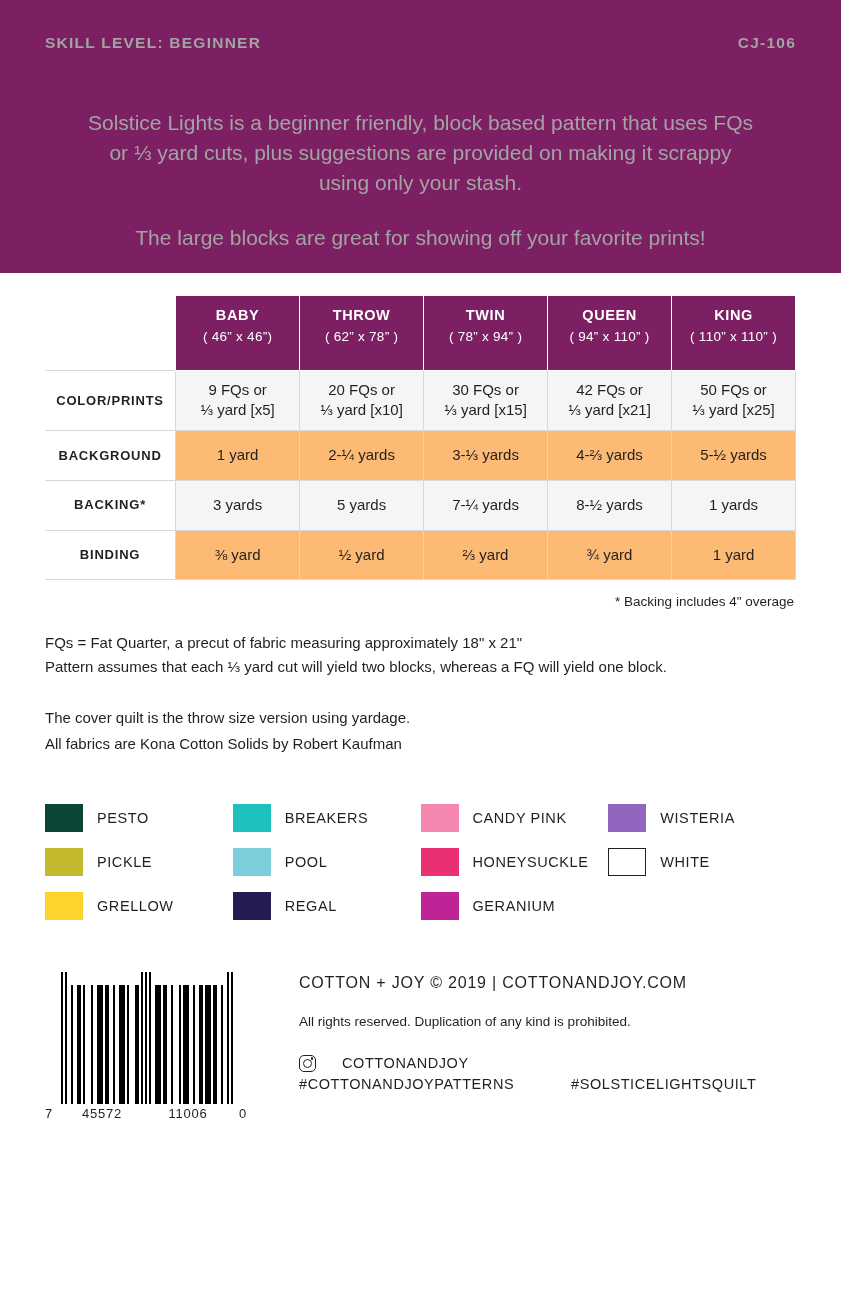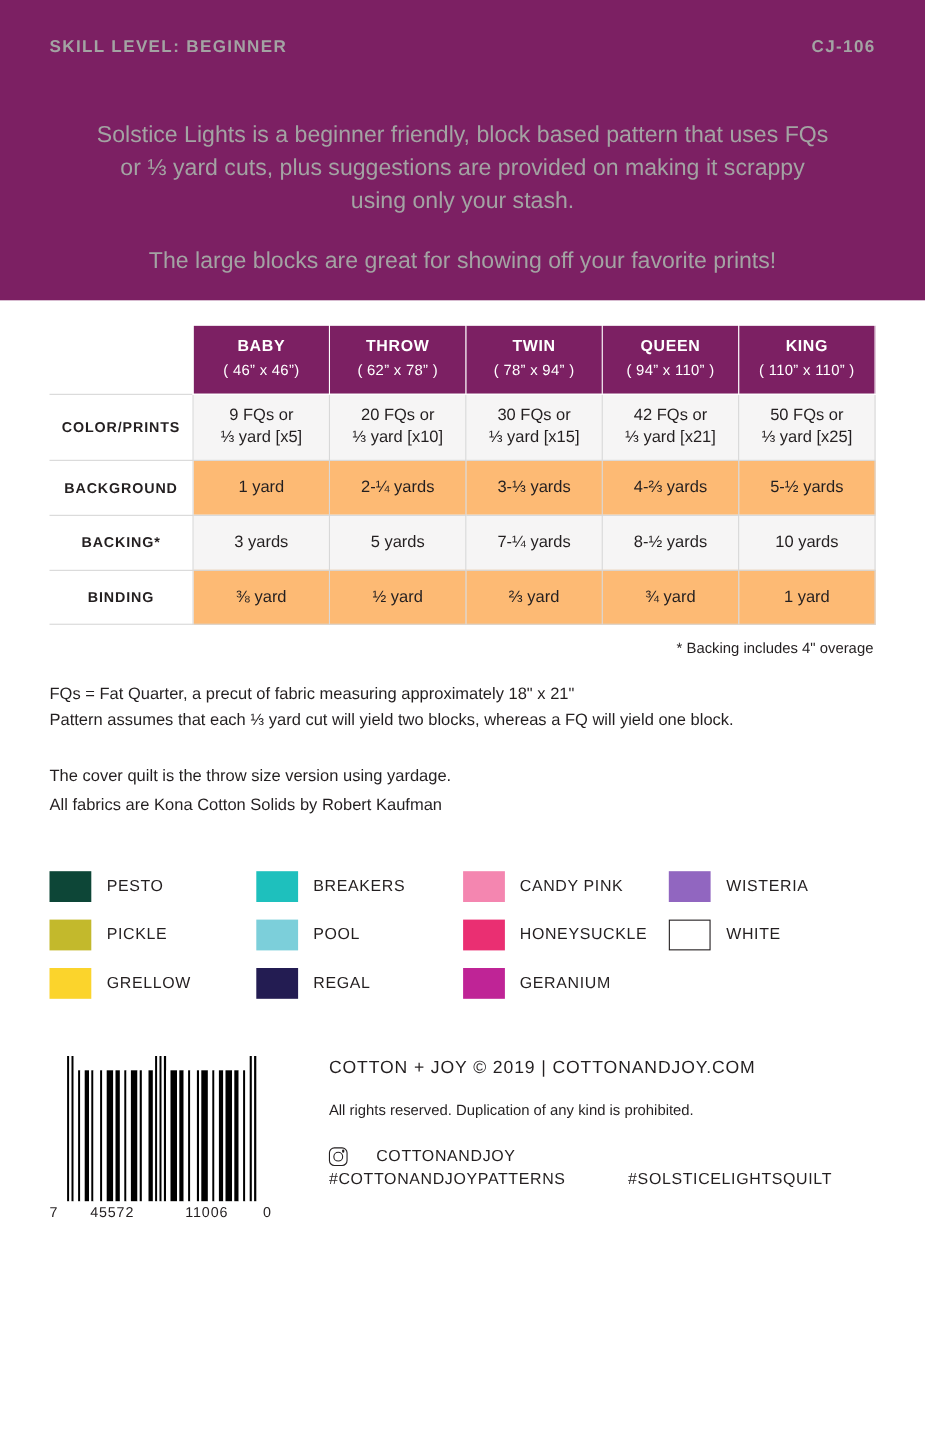--- a/index.html
+++ b/index.html
@@ -51,21 +51,21 @@
     border-collapse: collapse;
     width: 100%;
     table-layout: fixed;
   }
   table.sizes col.label { width: 17.4%; }
 
   table.sizes thead th {
     background: #7c2063;
     color: #ffffff;
     border: 1px solid #ffffff;
-    padding: 10px 4px 12px 4px;
+    padding: 10px 4px 24px 4px;
     font-size: 14.5px;
     font-weight: bold;
     letter-spacing: 0.04em;
     line-height: 1.35;
     vertical-align: middle;
   }
   table.sizes thead th.corner {
     background: #ffffff;
     border: none;
   }
@@ -317,21 +317,21 @@
         <td>3-⅓ yards</td>
         <td>4-⅔ yards</td>
         <td>5-½ yards</td>
       </tr>
       <tr class="shade">
         <td class="rowlabel">BACKING*</td>
         <td>3 yards</td>
         <td>5 yards</td>
         <td>7-¼ yards</td>
         <td>8-½ yards</td>
-        <td>10 yards</td>
+        <td>1 yards</td>
       </tr>
       <tr>
         <td class="rowlabel">BINDING</td>
         <td>⅜ yard</td>
         <td>½ yard</td>
         <td>⅔ yard</td>
         <td>¾ yard</td>
         <td>1 yard</td>
       </tr>
     </tbody>

